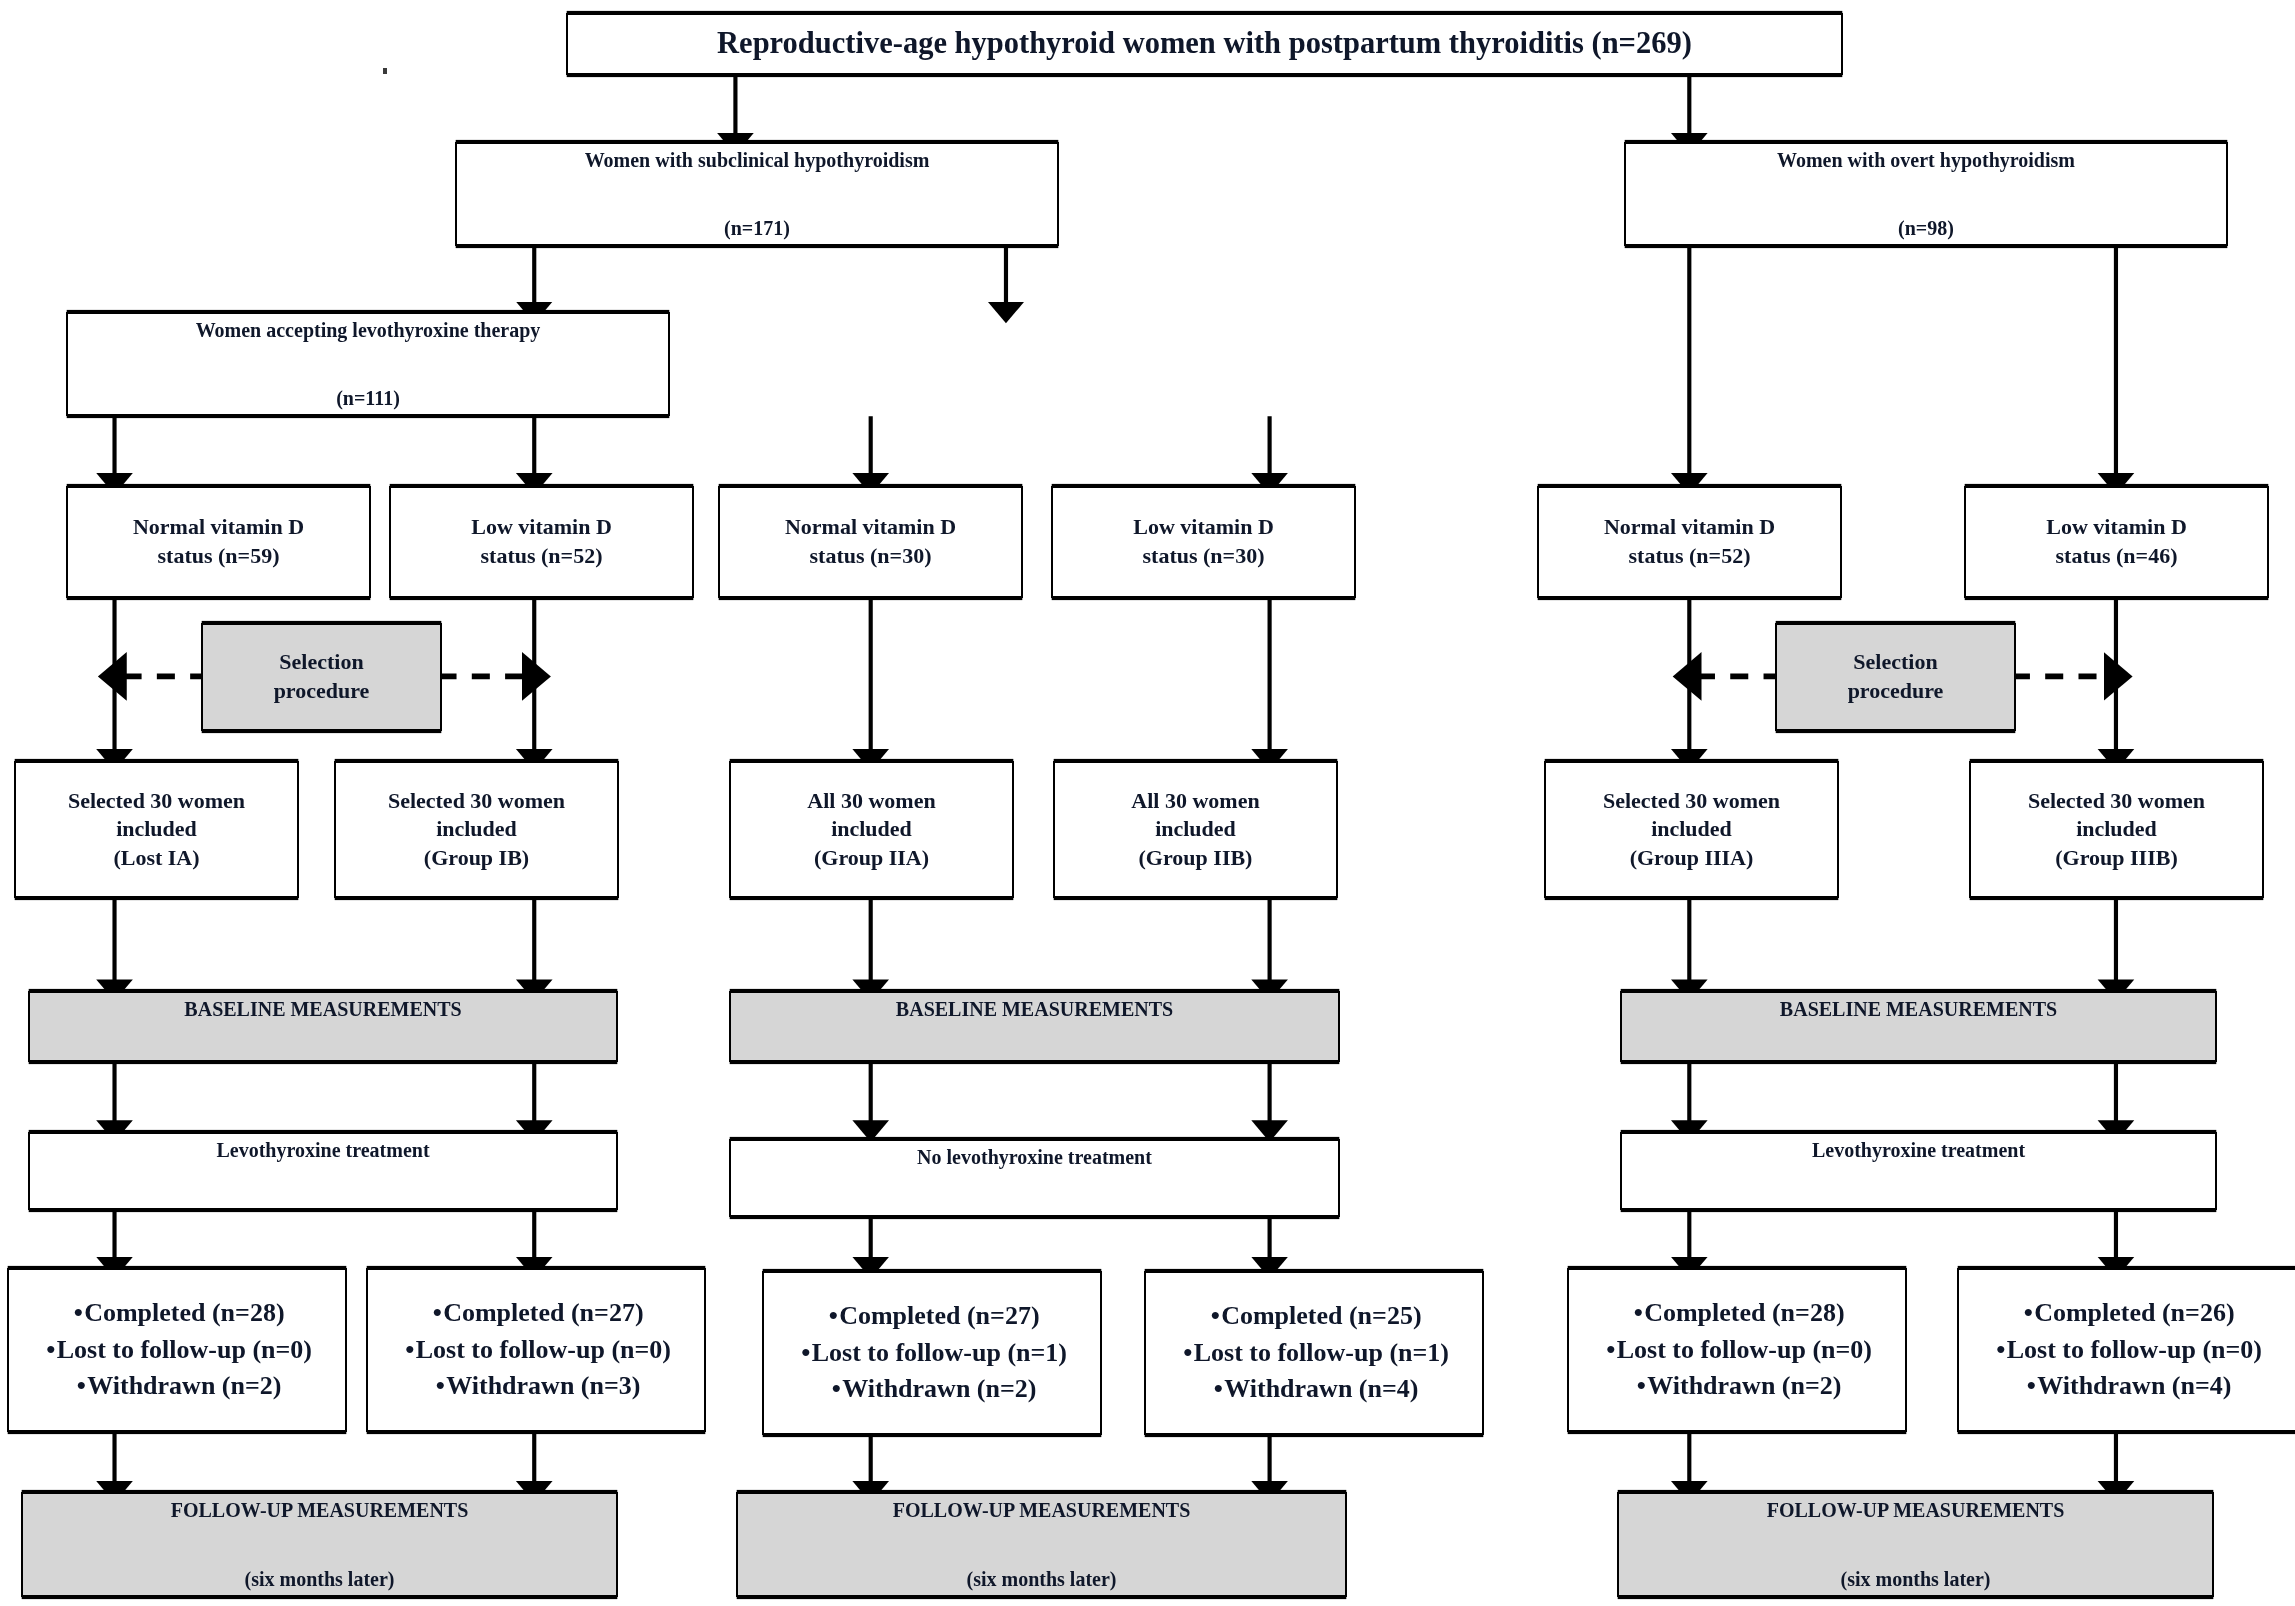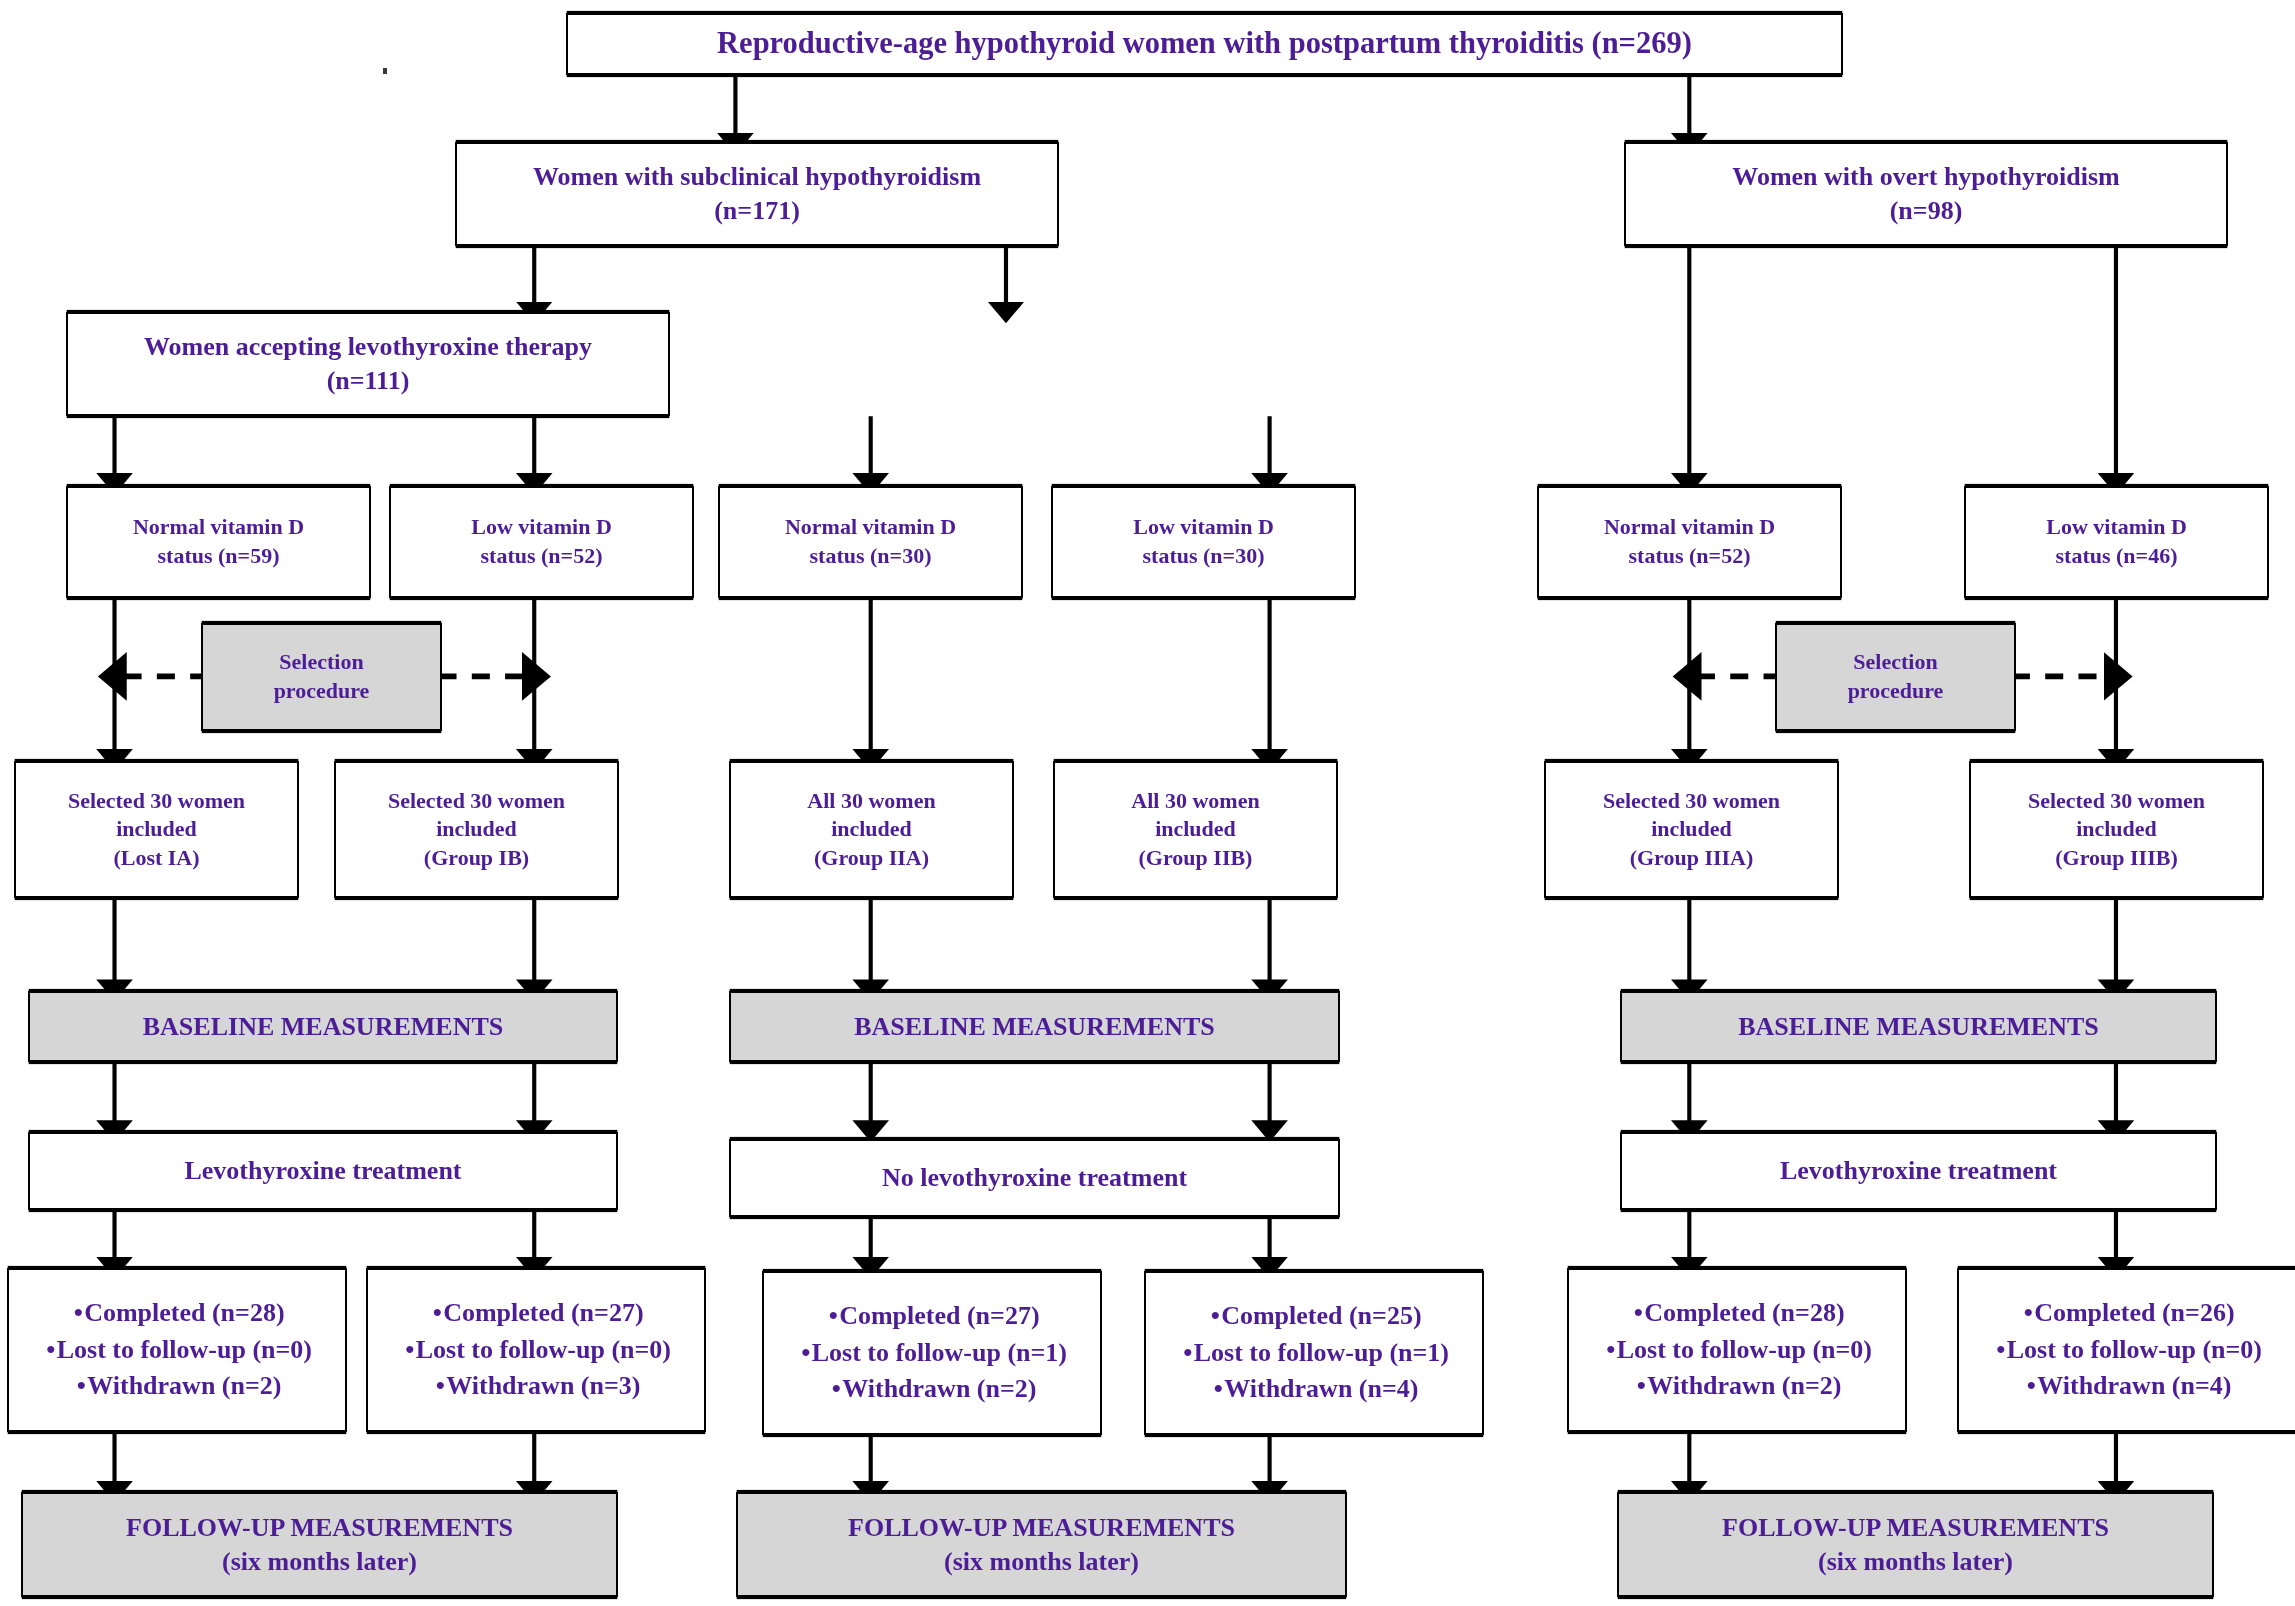--- a/index.html
+++ b/index.html
@@ -15,21 +15,21 @@
     position:absolute;
     box-sizing:border-box;
     border:2.1px solid #000;
     background:#ffffff;
     display:flex;
     flex-direction:column;
     align-items:center;
     justify-content:center;
     text-align:center;
     font-weight:bold;
-    color:#4c1d95;
+    color:#0f172a;
     line-height:1.30;
     padding:2.8px 5.6px;
     box-shadow:0 2.8px 0 -0.7px #000, 0 -2.8px 0 -0.7px #000;
   }
   .node.gray{background:#d6d6d6;}
   .node .ln{display:block;white-space:nowrap;}
   .bullets{
     display:block;
     width:100%;
     text-align:center;
@@ -37,21 +37,21 @@
     box-sizing:border-box;
   }
   .bullets .bl{
     display:block;
     white-space:nowrap;
     line-height:1.42;
   }
   .bullets .bl::before{content:"\2022";margin-right:1.4px;}
   .f38{font-size:26px;}
   .f40{font-size:22px;}
-  .f42{font-size:26px;}
+  .f42{font-size:20px;justify-content:space-between;}
   .f44{font-size:30.5px;}
   .stray{
     position:absolute;
     width:4.2px;height:6.2px;background:#3a3a3a;
   }
 </style>
 </head>
 <body>
 
 <div id="canvas">

